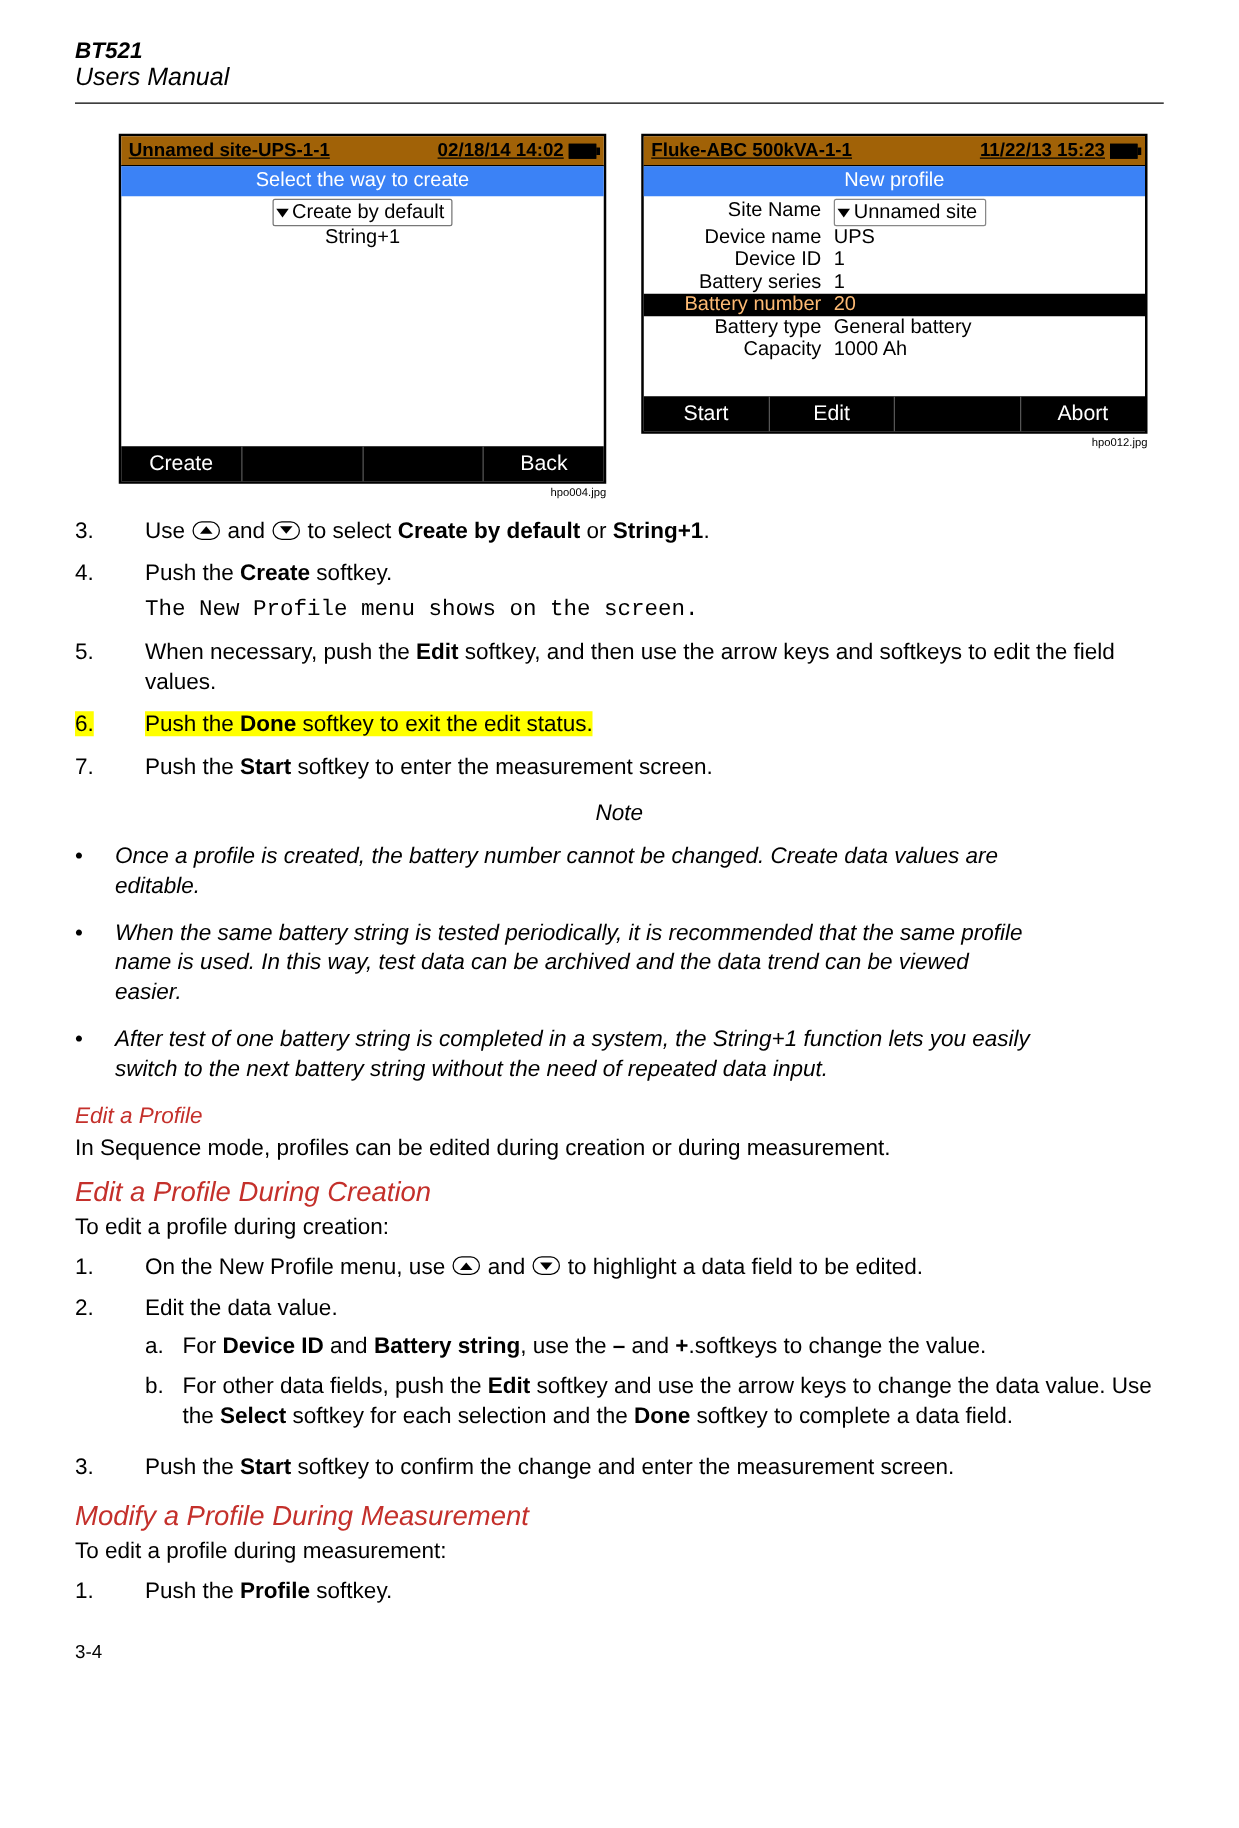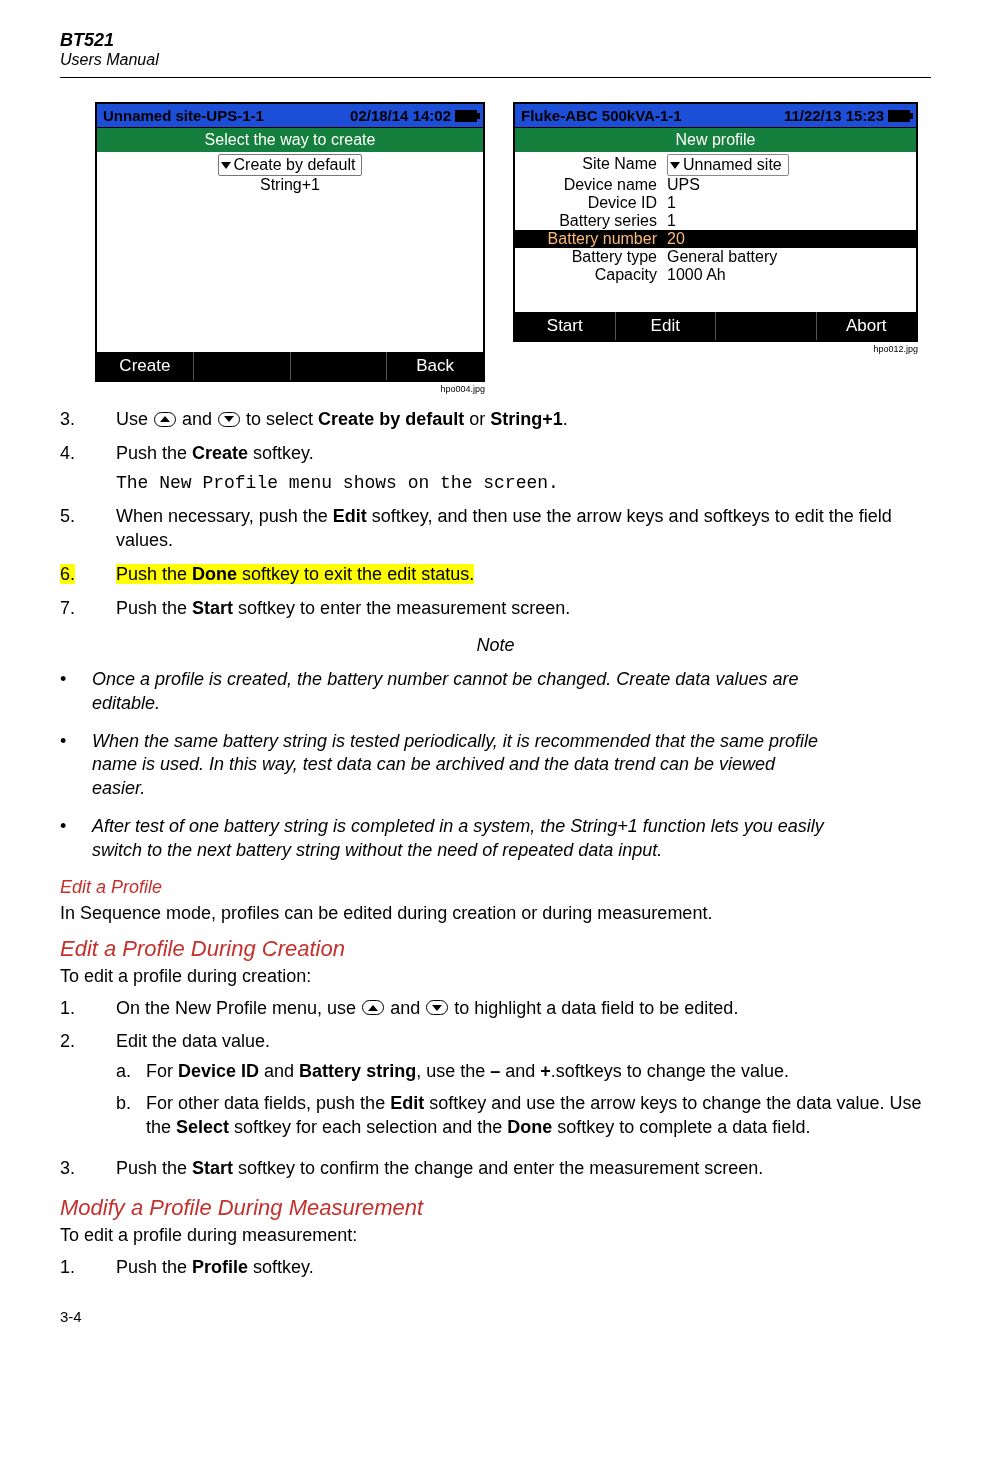--- a/index.html
+++ b/index.html
@@ -17,21 +17,21 @@
     .header {
       margin-bottom: 8px;
     }
     .header-title {
       font-style: italic;
       font-weight: bold;
       font-size: 18px;
     }
     .header-sub {
       font-style: italic;
-      font-size: 16px;
+      font-size: 20px;
     }
     .header-rule {
       border: none;
       border-top: 1.5px solid #000;
       margin-top: 3px;
       margin-bottom: 24px;
     }
     .screens-row {
       display: flex;
       gap: 28px;
@@ -50,25 +50,26 @@
       background: #fff;
       font-family: Arial, sans-serif;
     }
     .screen2 {
       width: 405px;
     }
     .titlebar {
       display: flex;
       justify-content: space-between;
       align-items: flex-end;
-      background: #1d4ed8;
+      background: #a16207;
       padding: 3px 6px;
       font-size: 15px;
       font-weight: bold;
       border-bottom: 1px solid #000;
+      text-decoration: underline;
     }
     .titlebar .right {
       display: flex;
       align-items: center;
       gap: 4px;
     }
     .battery-icon {
       width: 22px;
       height: 12px;
       border: 1.5px solid #000;
@@ -78,21 +79,21 @@
     .battery-icon::after {
       content: '';
       position: absolute;
       right: -4px;
       top: 2px;
       width: 3px;
       height: 6px;
       background: #000;
     }
     .blackbar {
-      background: #15803d;
+      background: #3b82f6;
       color: #fff;
       text-align: center;
       padding: 3px 0;
       font-size: 16px;
     }
     .screen-body {
       min-height: 190px;
       padding: 4px 8px;
       font-size: 16px;
     }

